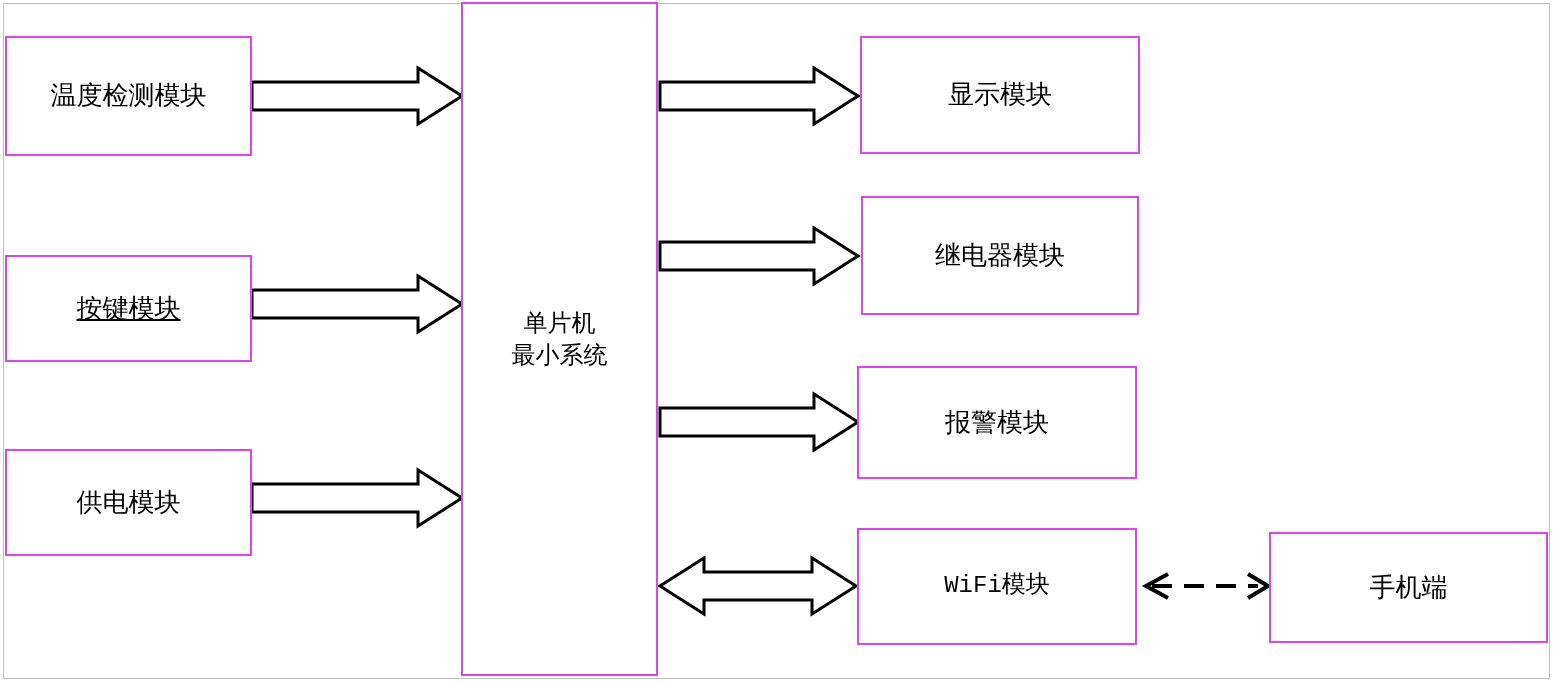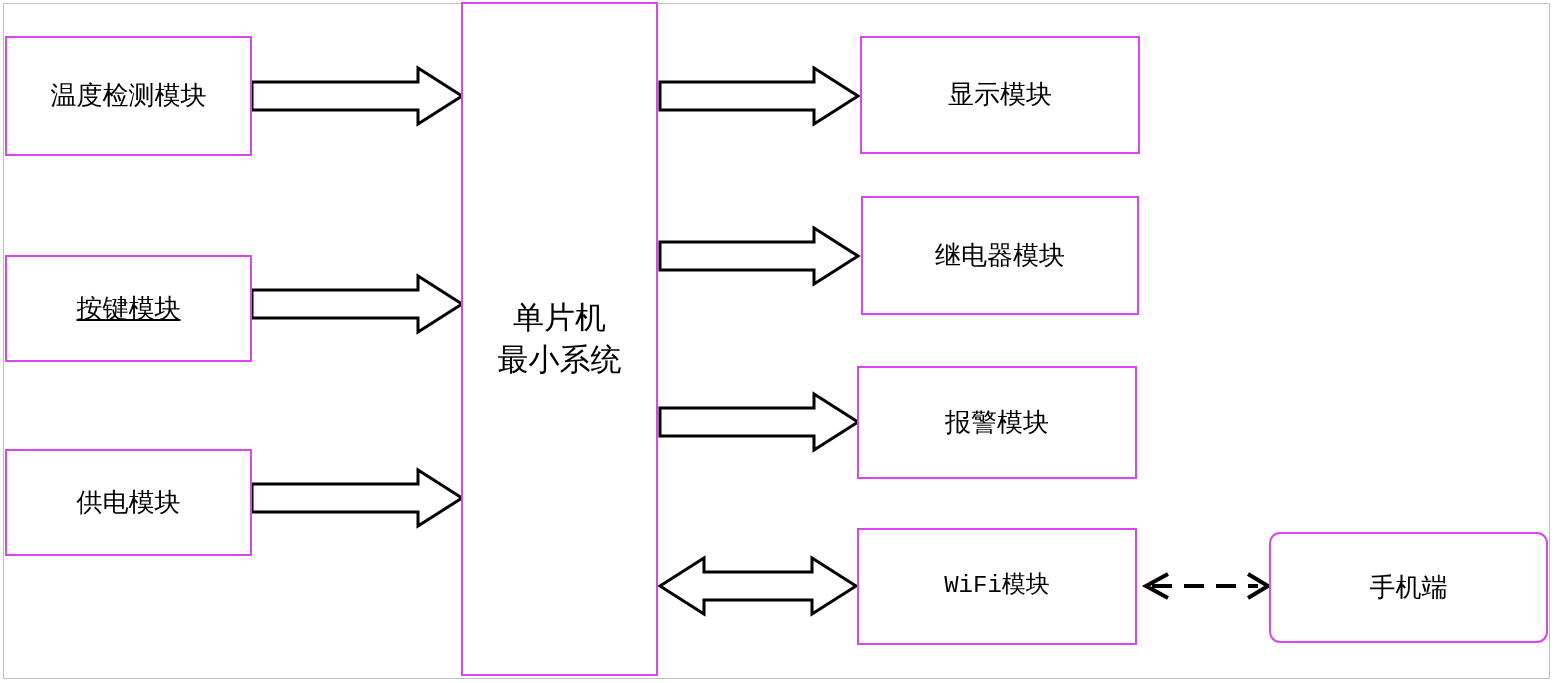--- a/index.html
+++ b/index.html
@@ -37,21 +37,21 @@
     align-items: center;
     justify-content: center;
     text-align: center;
     color: #000000;
     font-size: 26px;
     line-height: 1.35;
     font-family: "Liberation Serif", "DejaVu Serif", serif;
     white-space: pre-line;
   }
   .node.mcu {
-    font-size: 31px;
+    font-size: 24px;
   }
   .node.mono {
     font-family: "Liberation Mono", "DejaVu Sans Mono", monospace;
     font-size: 24px;
   }
   svg.arrows {
     position: absolute;
     left: 0;
     top: 0;
     width: 1555px;
@@ -99,15 +99,15 @@
 最小系统</div>
 
   <div class="node" style="left:860px; top:36px; width:280px; height:118px;">显示模块</div>
 
   <div class="node" style="left:861px; top:196px; width:278px; height:119px;text-align:center;">继电器模块</div>
 
   <div class="node" style="left:857px; top:366px; width:280px; height:113px;">报警模块</div>
 
   <div class="node mono" style="left:857px; top:528px; width:280px; height:117px;">WiFi模块</div>
 
-  <div class="node" style="left:1269px; top:532px; width:279px; height:111px;border-radius:11px;">手机端</div>
+  <div class="node" style="left:1269px; top:532px; width:279px; height:111px;">手机端</div>
 
 </div>
 
 </body></html>

